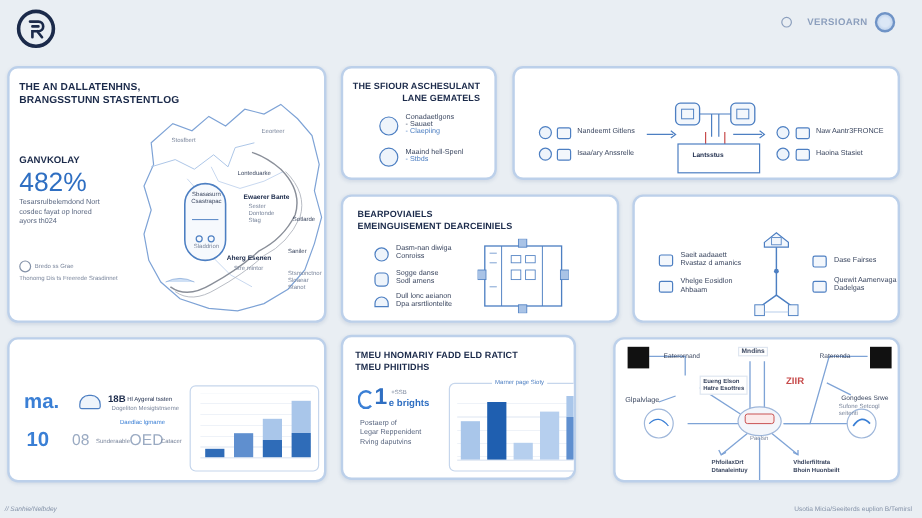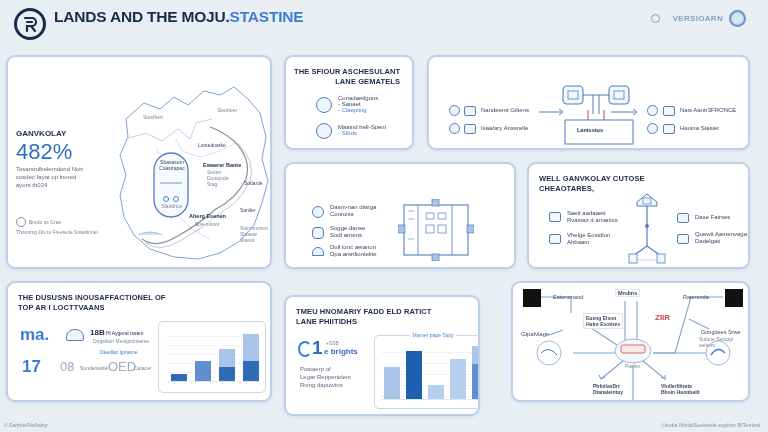--- a/index.html
+++ b/index.html
@@ -34,21 +34,21 @@
   .small { font-size: 6px; color: #5a6780; line-height: 8px; }
   .tiny { font-size: 5px; color: #7a869c; line-height: 6px; }
 
   
   #c-map { left: 6px; top: 55px; width: 266px; height: 214px; }
   #c-routes { left: 284px; top: 55px; width: 130px; height: 95px; }
   #c-flow { left: 427px; top: 55px; width: 323px; height: 95px; }
   #c-infra { left: 284px; top: 162px; width: 232px; height: 107px; }
   #c-tower { left: 527px; top: 162px; width: 223px; height: 107px; }
   #c-bars1 { left: 6px; top: 281px; width: 266px; height: 121px; }
-  #c-bars2 { left: 284px; top: 295px; width: 196px; height: 121px; }
+  #c-bars2 { left: 284px; top: 279px; width: 196px; height: 121px; }
   #c-net { left: 511px; top: 281px; width: 239px; height: 121px; }
 
   .icon-circ { position: absolute; width: 16px; height: 16px; border: 1.3px solid #4d7fc2; border-radius: 50%; background: #eef4fb; }
   .icon-box { position: absolute; width: 12px; height: 10px; border: 1.2px solid #4d7fc2; border-radius: 2px; background: #f3f7fc; }
   .lbl { position: absolute; font-size: 6px; color: #3b4760; white-space: nowrap; }
   .lbl.blue { color: #4d7fc2; }
 
   .chart-frame { position: absolute; border: 1.5px solid #c6d6ec; border-radius: 5px; background: #fff; }
   .bar { position: absolute; bottom: 0; }
 
@@ -58,32 +58,35 @@
 </head>
 <body>
 
 <div class="header">
   <div class="logo">
     <svg viewBox="0 0 22 22">
         <path d="M6 5 h7 a4 4 0 0 1 0 8 h-5 v5 M8 9 h5 M12 13 l4 5" stroke="#1b2a4a" stroke-width="2.2" fill="none" stroke-linecap="round"></path>
       </svg>
   </div>
   <div class="title">
-    <div><span>LANDS AND THE MOJU.</span><span class="accent">STASTINE</span></div>
   </div>
   <div class="hdr-right">
     <div class="hdr-badge">
       <span class="circ"></span>
       <span>VERSIOARN</span>
     </div>
     <div class="globe"></div>
   </div>
 </div>
 
 <div class="card" id="c-map">
+  <div class="card-title" style="left:8px;top:10px;">
+    <div>THE AN DALLATENHNS,</div>
+    <div>BRANGSSTUNN STASTENTLOG</div>
+  </div>
   <div style="position:absolute;left:8px;top:72px;font-weight:bold;font-size:8px;color:#1b2a4a;">GANVKOLAY</div>
   <div style="position:absolute;left:8px;top:82px;font-size:22px;color:#2f6fc2;">482%</div>
   <div style="position:absolute;left:8px;top:108px;" class="small">
     <div>Tesarsrulbelemdond Nort</div>
     <div>cosdec fayat op lnored</div>
     <div>ayors th024</div>
   </div>
   <div style="position:absolute;left:8px;top:160px;">
     <div style="display:flex;align-items:center;gap:3px;">
       <span style="width:10px;height:10px;border:1px solid #8492a8;border-radius:50%;display:inline-block;"></span>
@@ -165,20 +168,24 @@
   </svg>
   <div class="icon-circ" style="left:218px;top:48px;width:11px;height:11px;"></div>
   <div class="icon-box" style="left:234px;top:49px;"></div>
   <div class="lbl" style="left:251px;top:50px;">Naw Aantr3FRONCE</div>
   <div class="icon-circ" style="left:218px;top:66px;width:11px;height:11px;"></div>
   <div class="icon-box" style="left:234px;top:67px;"></div>
   <div class="lbl" style="left:251px;top:68px;">Haoina Stasiet</div>
 </div>
 
 <div class="card" id="c-infra">
+  <div class="card-title" style="left:12px;top:10px;font-size:7.5px;line-height:9.5px;">
+    <div>BEARPOVIAIELS</div>
+    <div>EMEINGUISEMENT DEARCEINIELS</div>
+  </div>
   <div class="icon-circ" style="left:26px;top:42px;width:12px;height:12px;"></div>
   <div class="lbl" style="left:44px;top:40px;line-height:7px;">
       <div>Dasm-nan diwiga</div>
       <div>Conroiss</div>
     </div>
   <div class="icon-circ" style="left:26px;top:63px;width:12px;height:12px;border-radius:4px;"></div>
   <div class="lbl" style="left:44px;top:61px;line-height:7px;">
       <div>Sogge danse</div>
       <div>Sodl arnens</div>
     </div>
@@ -199,24 +206,20 @@
     <rect x="34" y="55" width="7" height="7" fill="#a9c3e6" stroke="#4d7fc2" stroke-width="0.7"></rect>
     <rect x="0" y="26" width="7" height="8" fill="#a9c3e6" stroke="#4d7fc2" stroke-width="0.7"></rect>
     <rect x="69" y="26" width="7" height="8" fill="#a9c3e6" stroke="#4d7fc2" stroke-width="0.7"></rect>
     <line x1="10" y1="12" x2="16" y2="12" stroke="#4d7fc2" stroke-width="0.6"></line>
     <line x1="10" y1="20" x2="16" y2="20" stroke="#4d7fc2" stroke-width="0.6"></line>
     <line x1="10" y1="40" x2="16" y2="40" stroke="#4d7fc2" stroke-width="0.6"></line>
   </svg>
 </div>
 
 <div class="card" id="c-tower">
-  <div class="card-title" style="left:10px;top:10px;font-size:7.5px;line-height:9.5px;">
-    <div>WELL GANVKOLAY CUTOSE</div>
-    <div>CHEAOTARES,</div>
-  </div>
   <div class="icon-box" style="left:20px;top:48px;"></div>
   <div class="lbl" style="left:38px;top:46px;line-height:7px;">
       <div>Saeit aadaaett</div>
       <div>Rvastaz d amanics</div>
     </div>
   <div class="icon-box" style="left:20px;top:70px;"></div>
   <div class="lbl" style="left:38px;top:68px;line-height:7px;">
       <div>Vhelge Eosidlon</div>
       <div>Ahbaam</div>
     </div>
@@ -233,49 +236,45 @@
   <div class="icon-box" style="left:148px;top:49px;"></div>
   <div class="lbl" style="left:166px;top:50px;">Dase Fairses</div>
   <div class="icon-box" style="left:148px;top:70px;"></div>
   <div class="lbl" style="left:166px;top:67px;line-height:7px;">
       <div>Quewit Aamenvaga</div>
       <div>Dadelgas</div>
     </div>
 </div>
 
 <div class="card" id="c-bars1">
-  <div class="card-title" style="left:10px;top:10px;font-size:7.5px;line-height:9.5px;">
-    <div>THE DUSUSNS INOUSAFFACTIONEL OF</div>
-    <div>TOP AR I LOCTTVAANS</div>
-  </div>
   <div style="position:absolute;left:12px;top:42px;font-size:17px;font-weight:bold;color:#3a7fd5;">ma.</div>
   <div class="icon-circ" style="left:58px;top:46px;width:18px;height:12px;border-radius:8px 8px 2px 2px;"></div>
   <div style="position:absolute;left:82px;top:45px;font-size:8px;font-weight:bold;color:#1b2a4a;">18B</div>
   <div class="tiny" style="position:absolute;left:98px;top:47px;color:#1b2a4a;">Hl Aygeral tssten</div>
   <div class="tiny" style="position:absolute;left:85px;top:55px;">Dogeliton Mesigtstnseme</div>
   <div class="tiny" style="position:absolute;left:92px;top:66px;color:#3a7fd5;">Daedlac lgmame</div>
-  <div style="position:absolute;left:14px;top:74px;font-size:17px;font-weight:bold;color:#3a7fd5;">17</div>
+  <div style="position:absolute;left:14px;top:74px;font-size:17px;font-weight:bold;color:#3a7fd5;">10</div>
   <div style="position:absolute;left:52px;top:76px;font-size:13px;color:#9aaac2;">08</div>
   <div class="tiny" style="position:absolute;left:72px;top:82px;">Sunderaable</div>
   <div style="position:absolute;left:100px;top:76px;font-size:13px;color:#9aaac2;">OED</div>
   <div class="tiny" style="position:absolute;left:126px;top:82px;">Catacer</div>
   <div class="chart-frame" style="left:150px;top:38px;width:108px;height:72px;">
     <div style="position:absolute;left:8px;right:6px;top:6px;bottom:10px;border-bottom:1px solid #dfe7f2;background:repeating-linear-gradient(to bottom,transparent 0,transparent 8px,#eef2f8 8px,#eef2f8 9px);">
       <div class="bar" id="b1-0" style="left: 4px; width: 16px; height: 7.2px; background: rgb(47, 108, 184);"></div>
       <div class="bar" id="b1-1" style="left: 28px; width: 16px; height: 19.8px; background: rgb(95, 143, 207);"></div>
       <div class="bar" id="b1-2" style="left: 52px; width: 16px; height: 32.4px; background: linear-gradient(to top, rgb(47, 108, 184) 0px, rgb(47, 108, 184) 14.4px, rgb(169, 198, 234) 14.4px);"></div>
       <div class="bar" id="b1-3" style="left: 76px; width: 16px; height: 46.8px; background: linear-gradient(to top, rgb(47, 108, 184) 0px, rgb(47, 108, 184) 19.8px, rgb(169, 198, 234) 19.8px);"></div>
     </div>
   </div>
 </div>
 
 <div class="card" id="c-bars2">
   <div class="card-title" style="left:10px;top:10px;font-size:7.5px;line-height:9.5px;">
     <div>TMEU HNOMARIY FADD ELD RATICT</div>
-    <div>LANE PHIITIDHS</div>
+    <div>TMEU PHIITIDHS</div>
   </div>
   <div style="position:absolute;left:12px;top:44px;width:14px;height:16px;border:2px solid #3a7fd5;border-right-color:transparent;border-radius:50%;"></div>
   <div style="position:absolute;left:26px;top:40px;font-size:19px;font-weight:bold;color:#2f6fc2;">1</div>
   <div class="tiny" style="position:absolute;left:40px;top:43px;">+SSB</div>
   <div style="position:absolute;left:38px;top:50px;font-size:8px;font-weight:bold;color:#2f6fc2;">e brights</div>
   <div class="small" style="position:absolute;left:14px;top:68px;">
     <div>Postaerp of</div>
     <div>Legar Reppenident</div>
     <div>Rving daputvins</div>
   </div>

